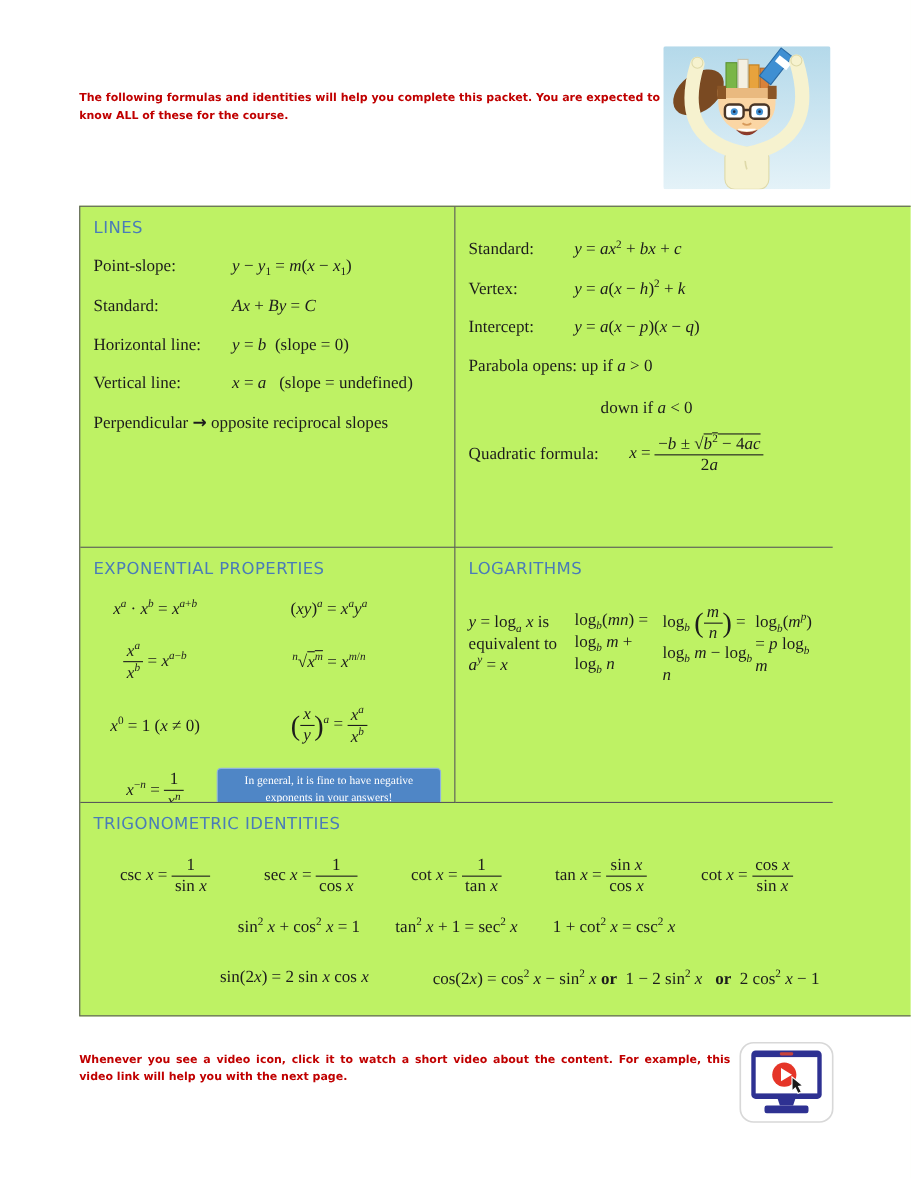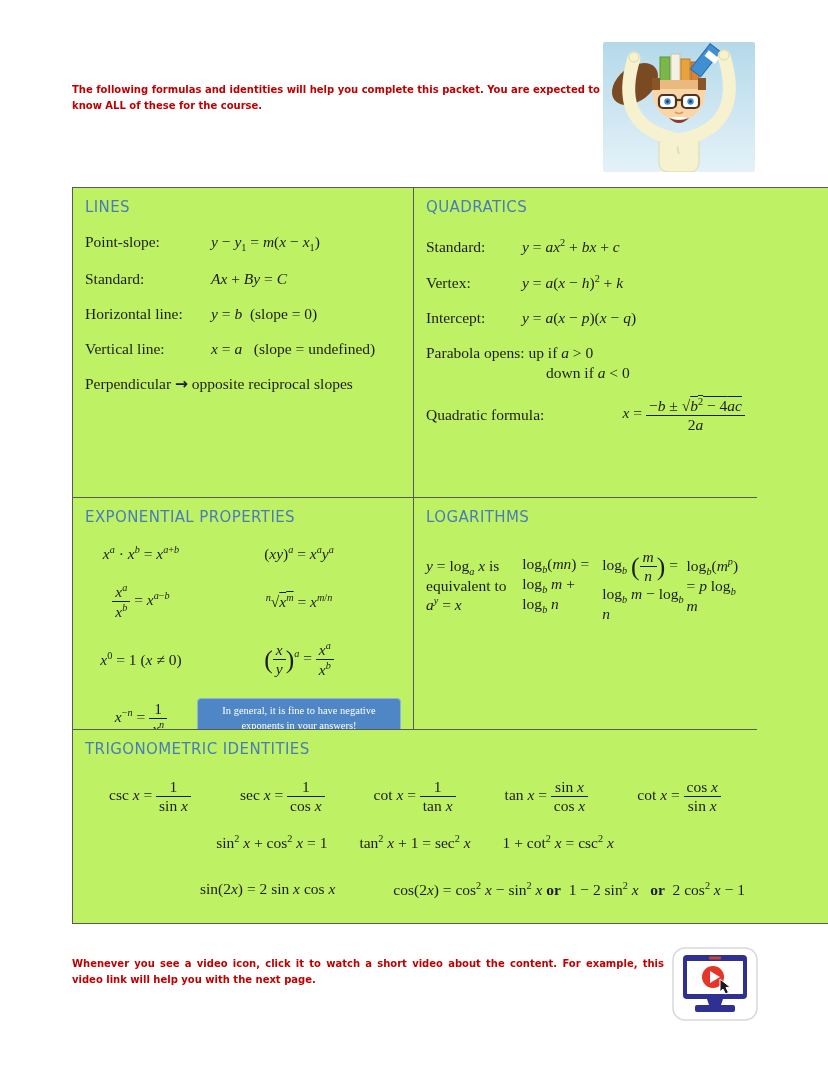--- a/index.html
+++ b/index.html
@@ -42,22 +42,22 @@
   x-n { display:block; border-bottom:1.2px solid #1c1c1c; padding:0 3px; }
   x-d { display:block; padding:0 3px; }
   x-ol { text-decoration:overline; }
   x-big { font-size:1.65em; font-style:normal; vertical-align:middle; line-height:0.9; }
   x-arr { font-family:"DejaVu Sans", sans-serif; font-weight:700; }
 
   .frow { display:flex; align-items:baseline; margin-top:17px; }
   .flabel { flex:none; width:126px; }
   .qcell .flabel { width:96px; }
   .fnote { margin-top:17px; }
-  .parab2 { padding-left:120px; margin-top:2px; }
-  .qf { margin-top:14px; display:flex; align-items:center;justify-content:space-between; }
+  .parab2 { padding-left:120px; margin-top:20px; }
+  .qf { margin-top:14px; display:flex; align-items:center; }
   .qf .flabel { width:146px; }
 
   .egrid {
     display:grid; grid-template-columns:1fr 1fr; row-gap:19px;
     margin-top:18px; justify-items:center; align-items:center;
   }
   .tipbox {
     width:186px; background:#4f86c6; border:1px solid #8fb3e0; border-radius:4px;
     color:#ffffff; font-size:10.5px; line-height:1.4; text-align:center;
     padding:5px 8px;
@@ -142,21 +142,20 @@
         <span class="fx"><i>y</i> = <i>b</i> &nbsp;(slope = 0)</span>
       </div>
       <div class="frow">
         <span class="flabel fx">Vertical line:</span>
         <span class="fx"><i>x</i> = <i>a</i> &nbsp; (slope = undefined)</span>
       </div>
       <div class="fnote fx">Perpendicular <x-arr>→</x-arr> opposite reciprocal slopes</div>
     </div>
 
     <div class="cell bb qcell">
-      <div class="sec-title">QUADRATICS</div>
       <div class="frow" style="margin-top:21px">
         <span class="flabel fx">Standard:</span>
         <span class="fx"><i>y</i> = <i>ax</i><sup>2</sup> + <i>bx</i> + <i>c</i></span>
       </div>
       <div class="frow">
         <span class="flabel fx">Vertex:</span>
         <span class="fx"><i>y</i> = <i>a</i>(<i>x</i> − <i>h</i>)<sup>2</sup> + <i>k</i></span>
       </div>
       <div class="frow">
         <span class="flabel fx">Intercept:</span>

